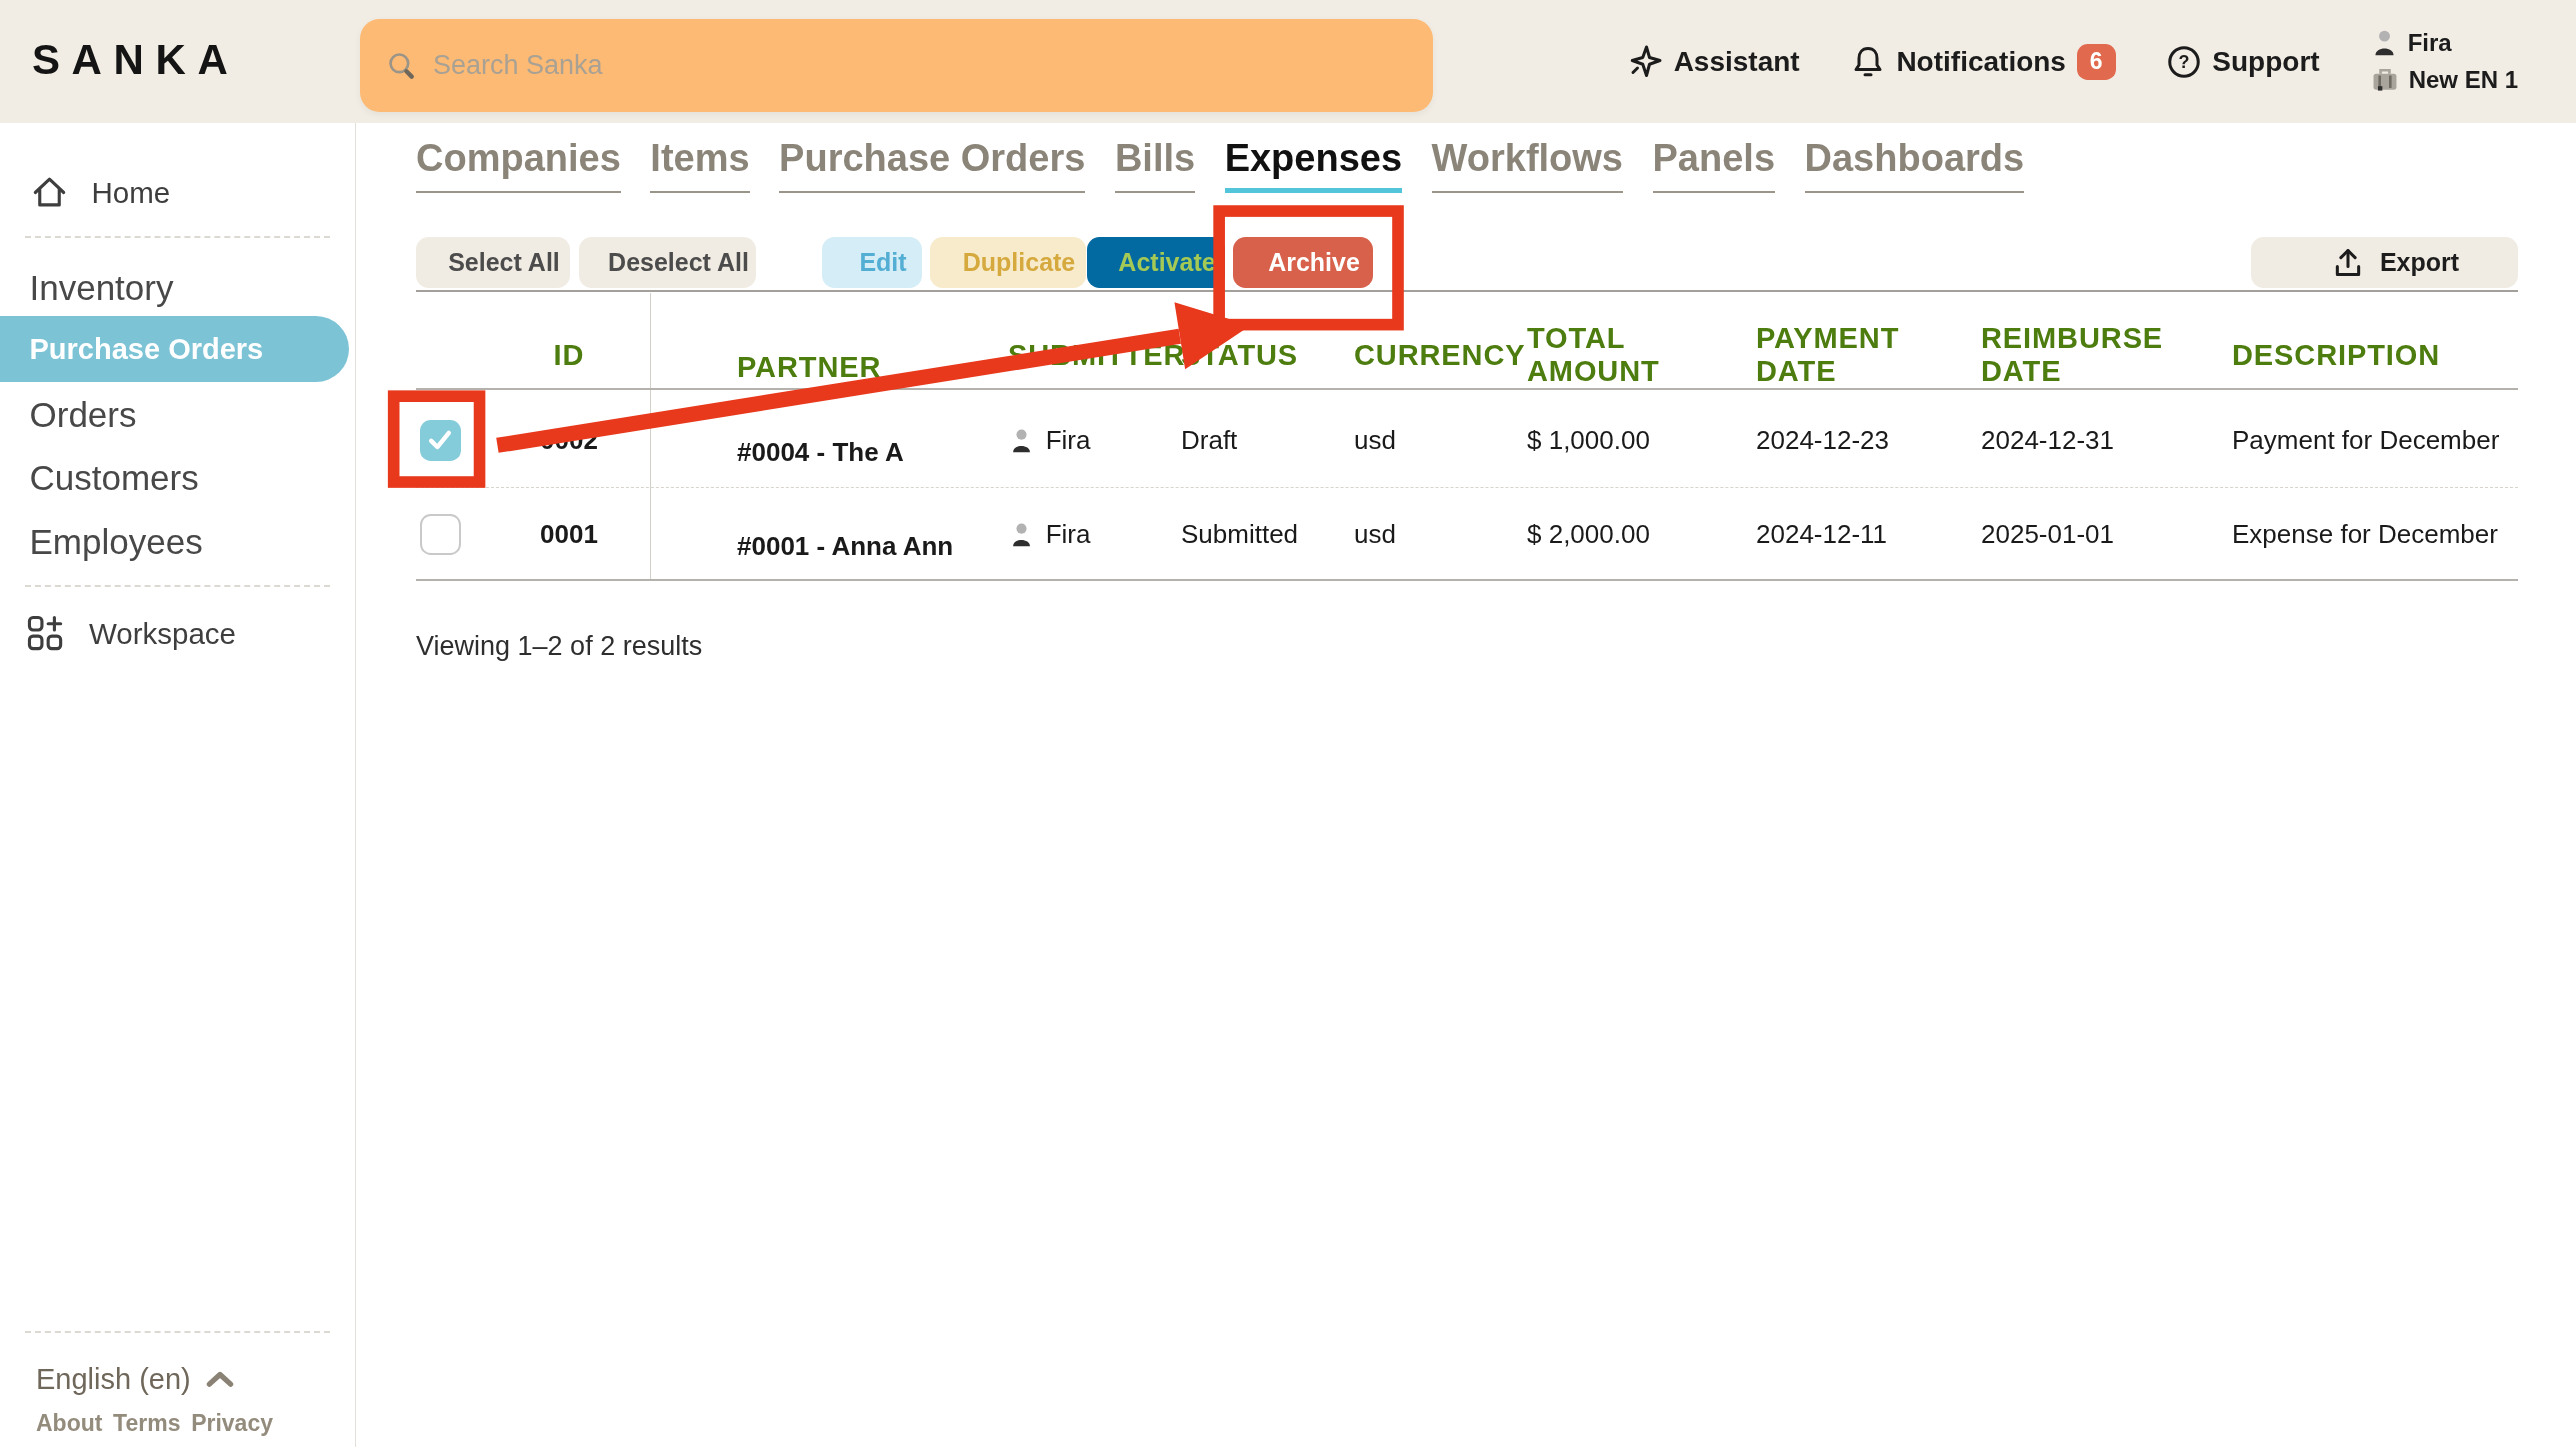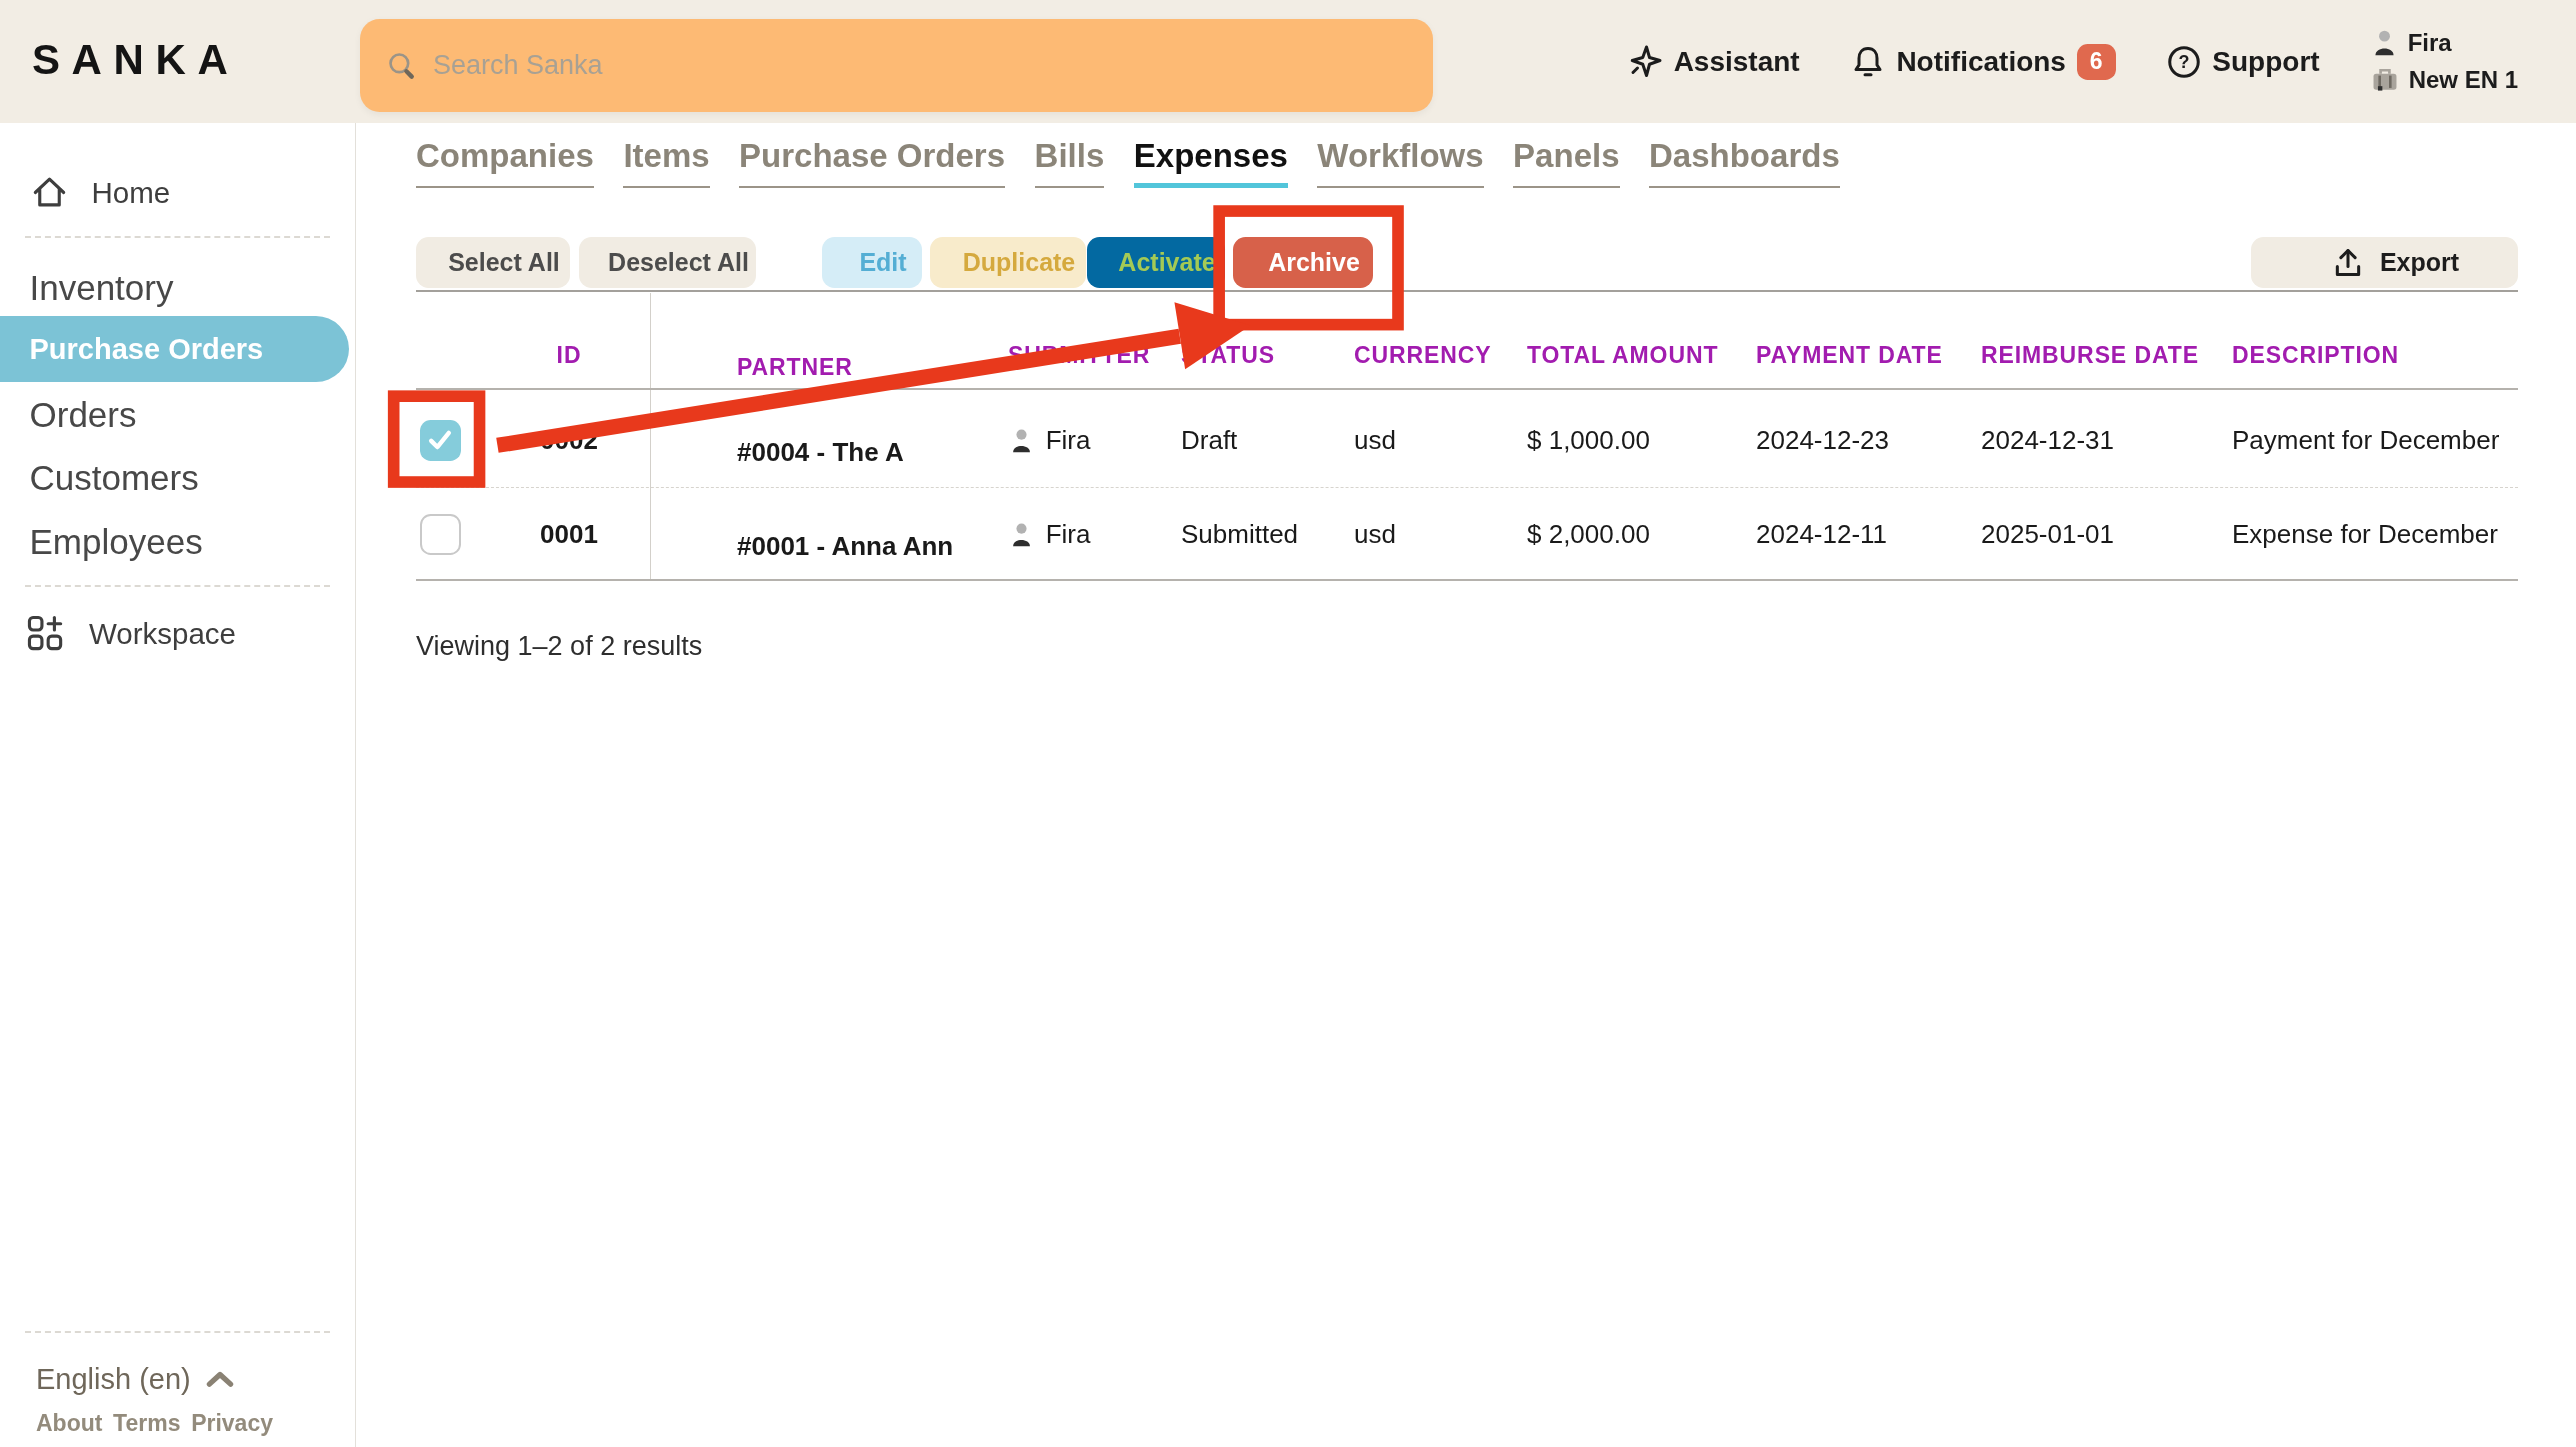--- a/index.html
+++ b/index.html
@@ -37,38 +37,38 @@
           border-radius:0 33px 33px 0; display:flex; align-items:center; }
   .pill span { margin-left:29.5px; color:#ffffff; font-size:29px; font-weight:700; }
   .side-bottom { position:absolute; left:0; right:0; bottom:0; height:116px; }
   .lang { position:absolute; left:36px; top:32px; font-size:29px; color:#6f675a;
           display:flex; align-items:center; gap:14.3px; cursor:pointer; }
   .legal { position:absolute; left:36px; top:79px; font-size:23px; font-weight:700; color:#938b7c; display:flex; gap:10.7px; }
   .legal span { cursor:pointer; }
   
   .main { position:absolute; top:123px; left:358px; right:0; bottom:0; background:#ffffff; }
   .tabs { position:absolute; left:58px; top:14.3px; display:flex; gap:29.5px; }
-  .tab { font-size:33px; font-weight:700; color:#8b8579; padding-bottom:10.7px;
+  .tab { font-size:38px; font-weight:700; color:#8b8579; padding-bottom:10.7px;
          border-bottom:2.7px solid #9b9488; cursor:pointer; white-space:nowrap; }
   .tab.active { color:#111111; border-bottom:5.4px solid #52c5da; padding-bottom:8px; }
   .btnrow { position:absolute; left:58px; right:58px; top:114px; height:51px; display:flex; align-items:center; }
   .btn { height:51px; border:none; border-radius:12.5px; font-size:25px; font-weight:600;
          font-family:inherit; display:flex; align-items:center; justify-content:center; cursor:pointer;padding-left:22px; }
   .btn-neutral { background:#f1ece3; color:#4c4c4c; }
   .b-selectall { width:154px; } .b-deselectall { width:177px; margin-left:9px; }
   .b-edit { width:100px; margin-left:66px; background:#d5edf7; color:#54aed4; }
   .b-dup  { width:156px; margin-left:8px;  background:#f8ebcb; color:#d5a93e; }
   .b-act  { width:138px; margin-left:1px; background:#0369a1; color:#a4ca55; }
   .b-arch { width:140px; margin-left:8px;  background:#d7614a; color:#ffffff; }
   .b-export { width:267px; margin-left:auto; gap:16px; color:#1d1d1d; font-weight:600; }
   .hline1 { position:absolute; left:58px; right:58px; top:167px; border-top:2.7px solid #a3a09b; }
   .vdivider { position:absolute; left:292px; top:170px; height:288px; border-left:1.8px solid #d3d0ca; }
   .grid { display:grid; grid-template-columns:72px 162px 349px 182px 173px 173px 229px 225px 251px 286px; align-items:center; }
   .thead { position:absolute; left:58px; top:199px; width:2102px; height:68px;
-           font-size:23px; font-weight:700; letter-spacing:0.9px; color:#a21caf;
+           font-size:29px; font-weight:700; letter-spacing:0.9px; color:#4d7c0f;
            border-bottom:2.7px solid #b5b2ad; }
   .trow { position:absolute; left:58px; width:2102px; font-size:26px; color:#1a1a1a; }
   .trow1 { top:270px; height:95px; border-bottom:1.8px dashed #d7d4ce; }
   .trow2 { top:367px; height:91px; border-bottom:2.7px solid #b5b2ad; }
   .c-center { text-align:center; }
   .c-partner { padding-left:87px;margin-top:24px; }
   .cell-id, .cell-partner { font-weight:700; }
   .cell-sub { display:flex; align-items:center; gap:10.7px; padding-left:9px; }
   .checkbox { width:41px; height:41px; border-radius:10.7px; margin-left:3.6px; cursor:pointer;
               display:flex; align-items:center; justify-content:center; }

